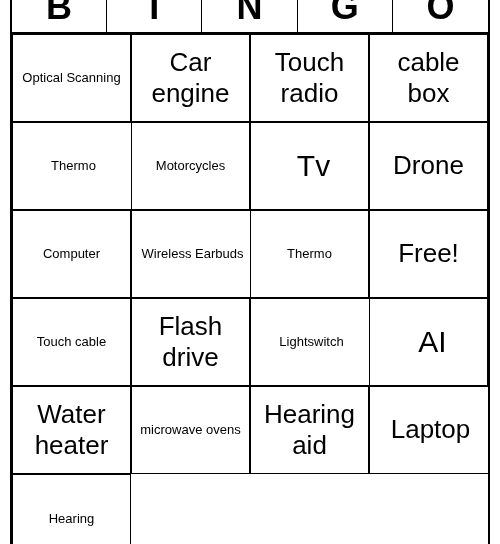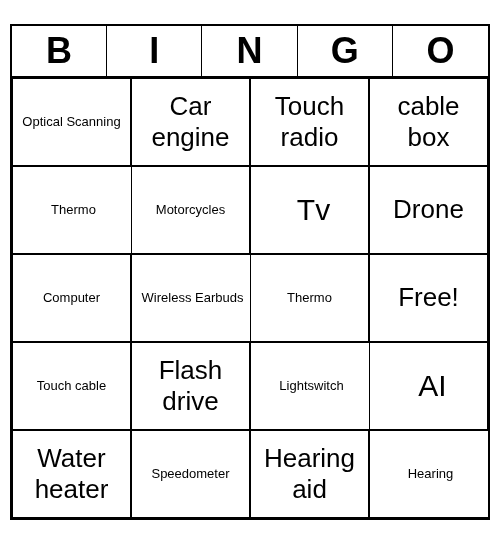--- a/index.html
+++ b/index.html
@@ -88,17 +88,18 @@
       <div class="bingo-cell font-medium">Drone</div>
       <div class="bingo-cell">Computer</div>
       <div class="bingo-cell">Wireless Earbuds</div>
       <div class="bingo-cell">Thermo</div>
       <div class="bingo-cell font-medium">Free!</div>
       <div class="bingo-cell">Touch cable</div>
       <div class="bingo-cell font-xlarge">Flash drive</div>
       <div class="bingo-cell">Lightswitch</div>
       <div class="bingo-cell font-large">AI</div>
       <div class="bingo-cell font-medium">Water heater</div>
-      <div class="bingo-cell">Speedometer</div>
+      <div class="bingo-cell">microwave ovens</div>
       <div class="bingo-cell font-medium">Hearing aid</div>
+      <div class="bingo-cell font-medium">Laptop</div>
       <div class="bingo-cell">Hearing</div>
     </div>
 </div>
 
 </body></html>

